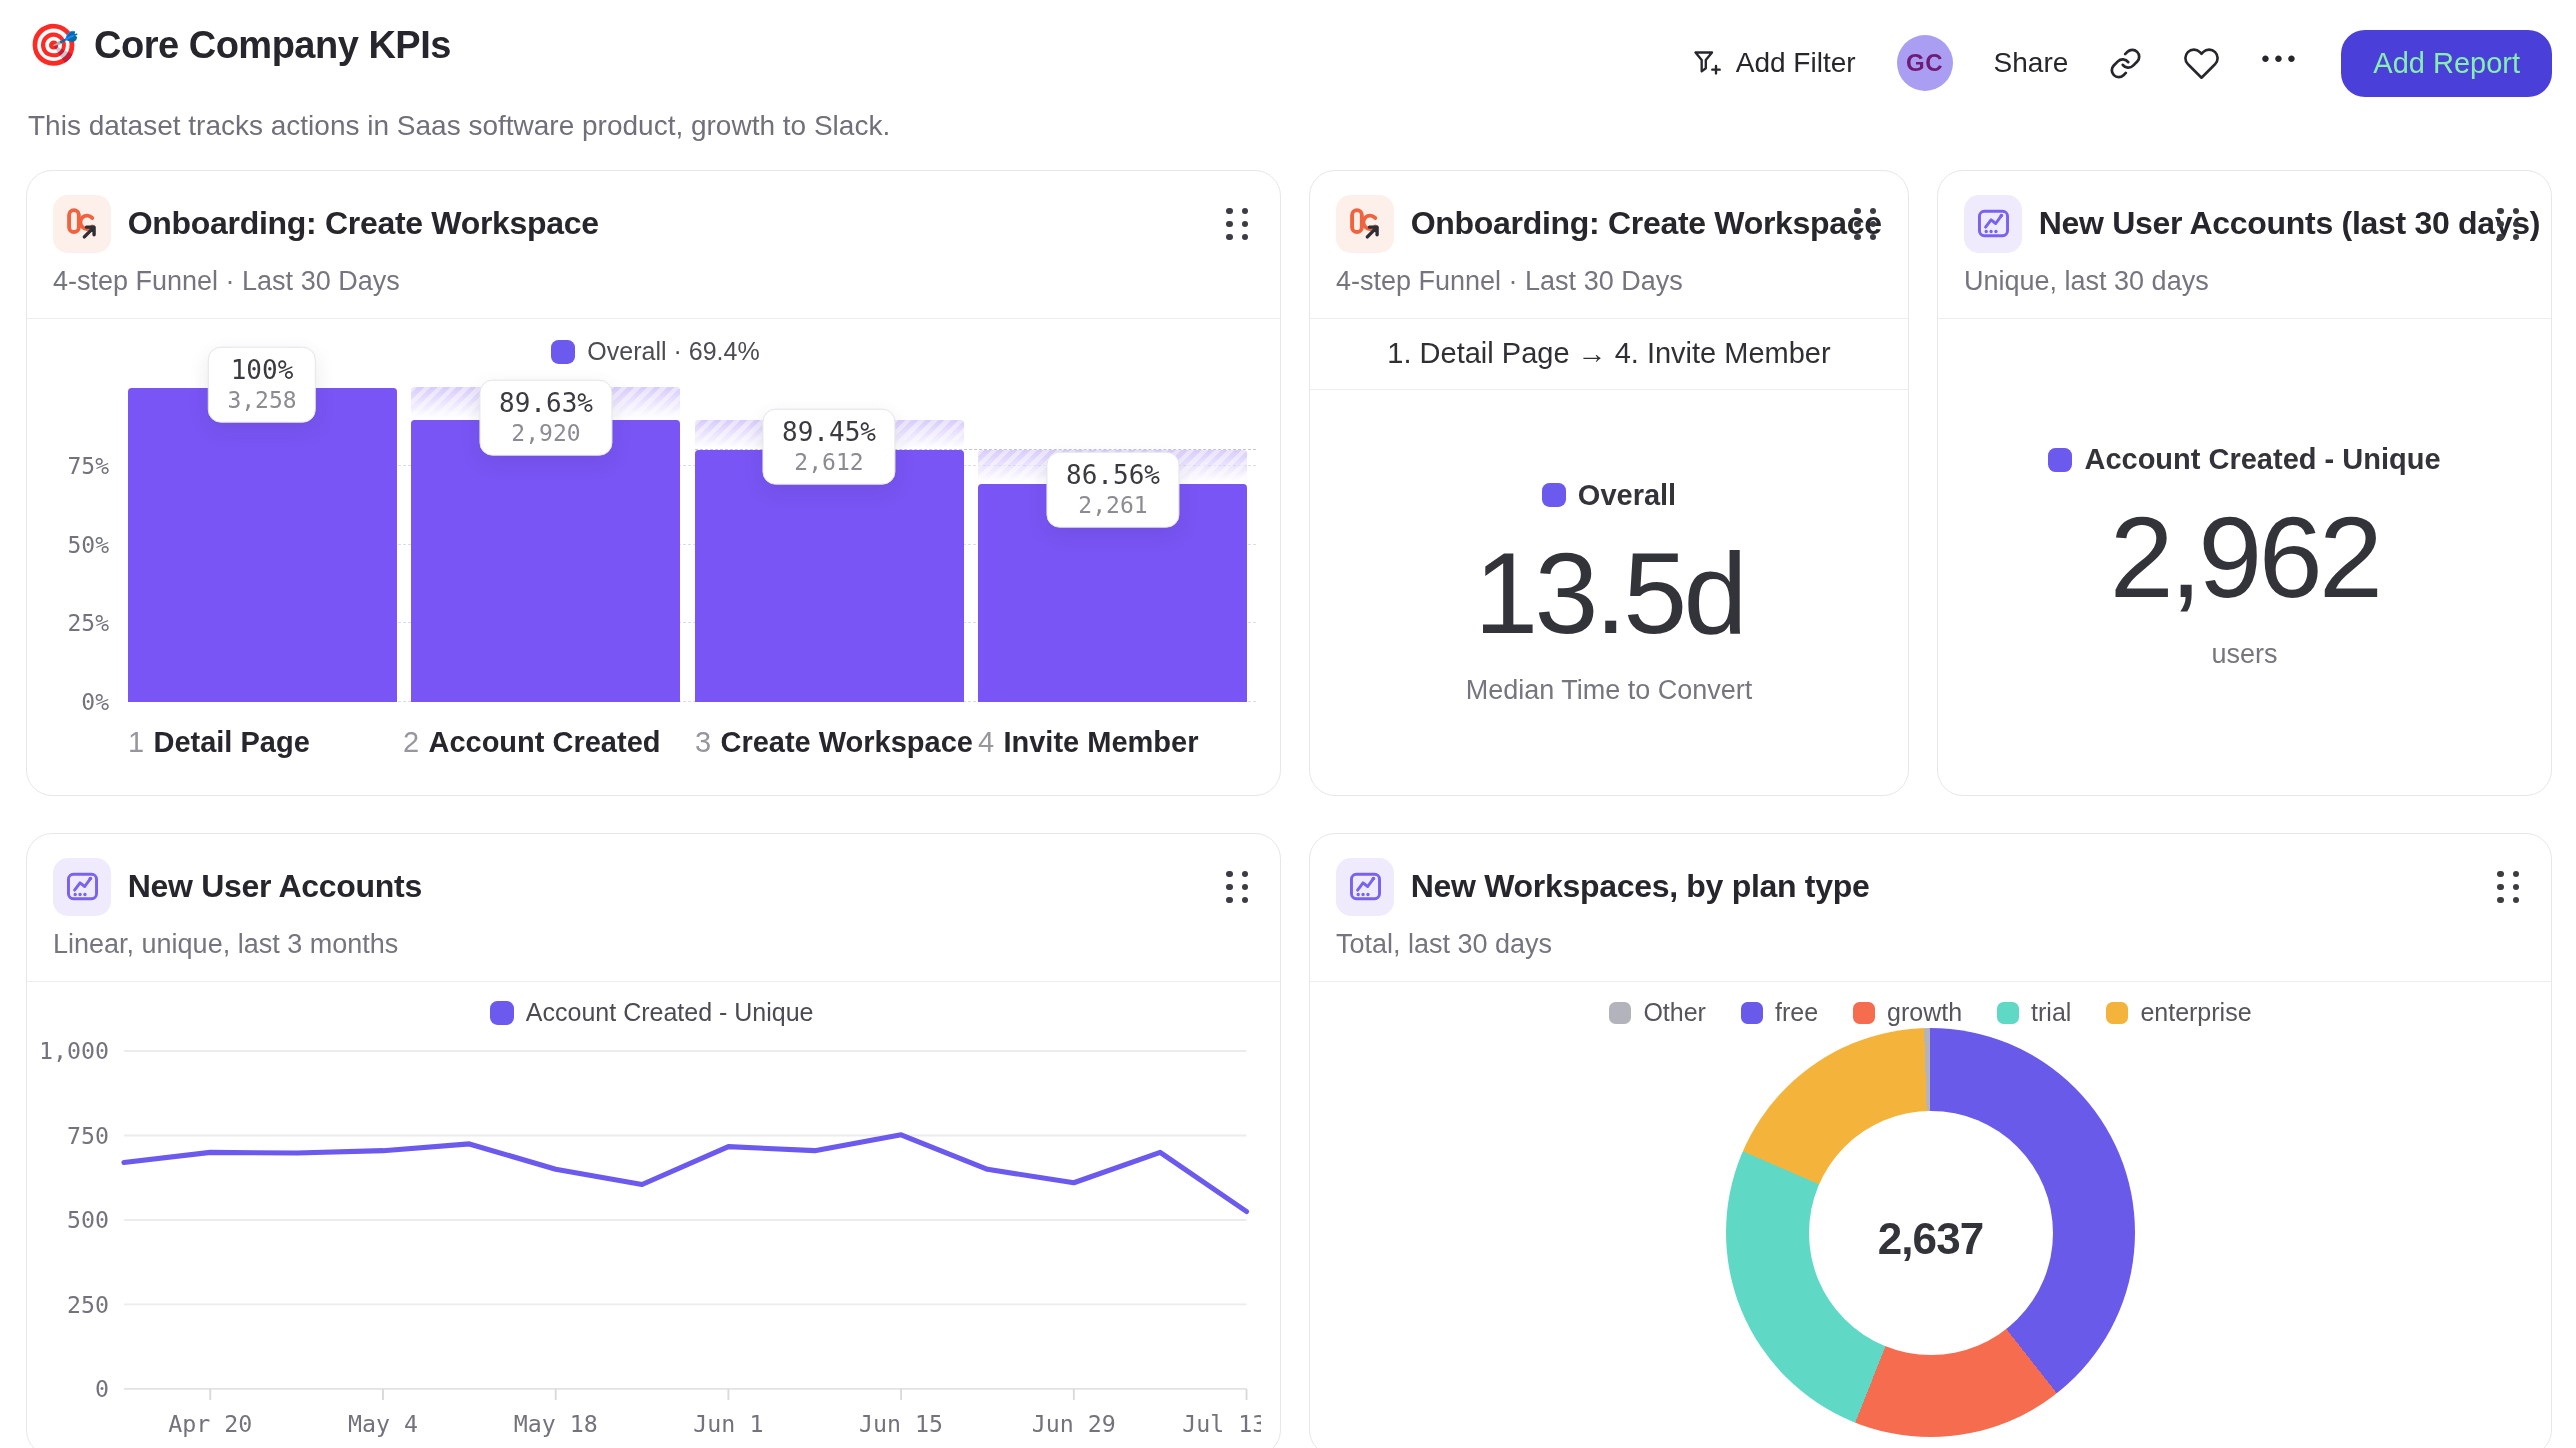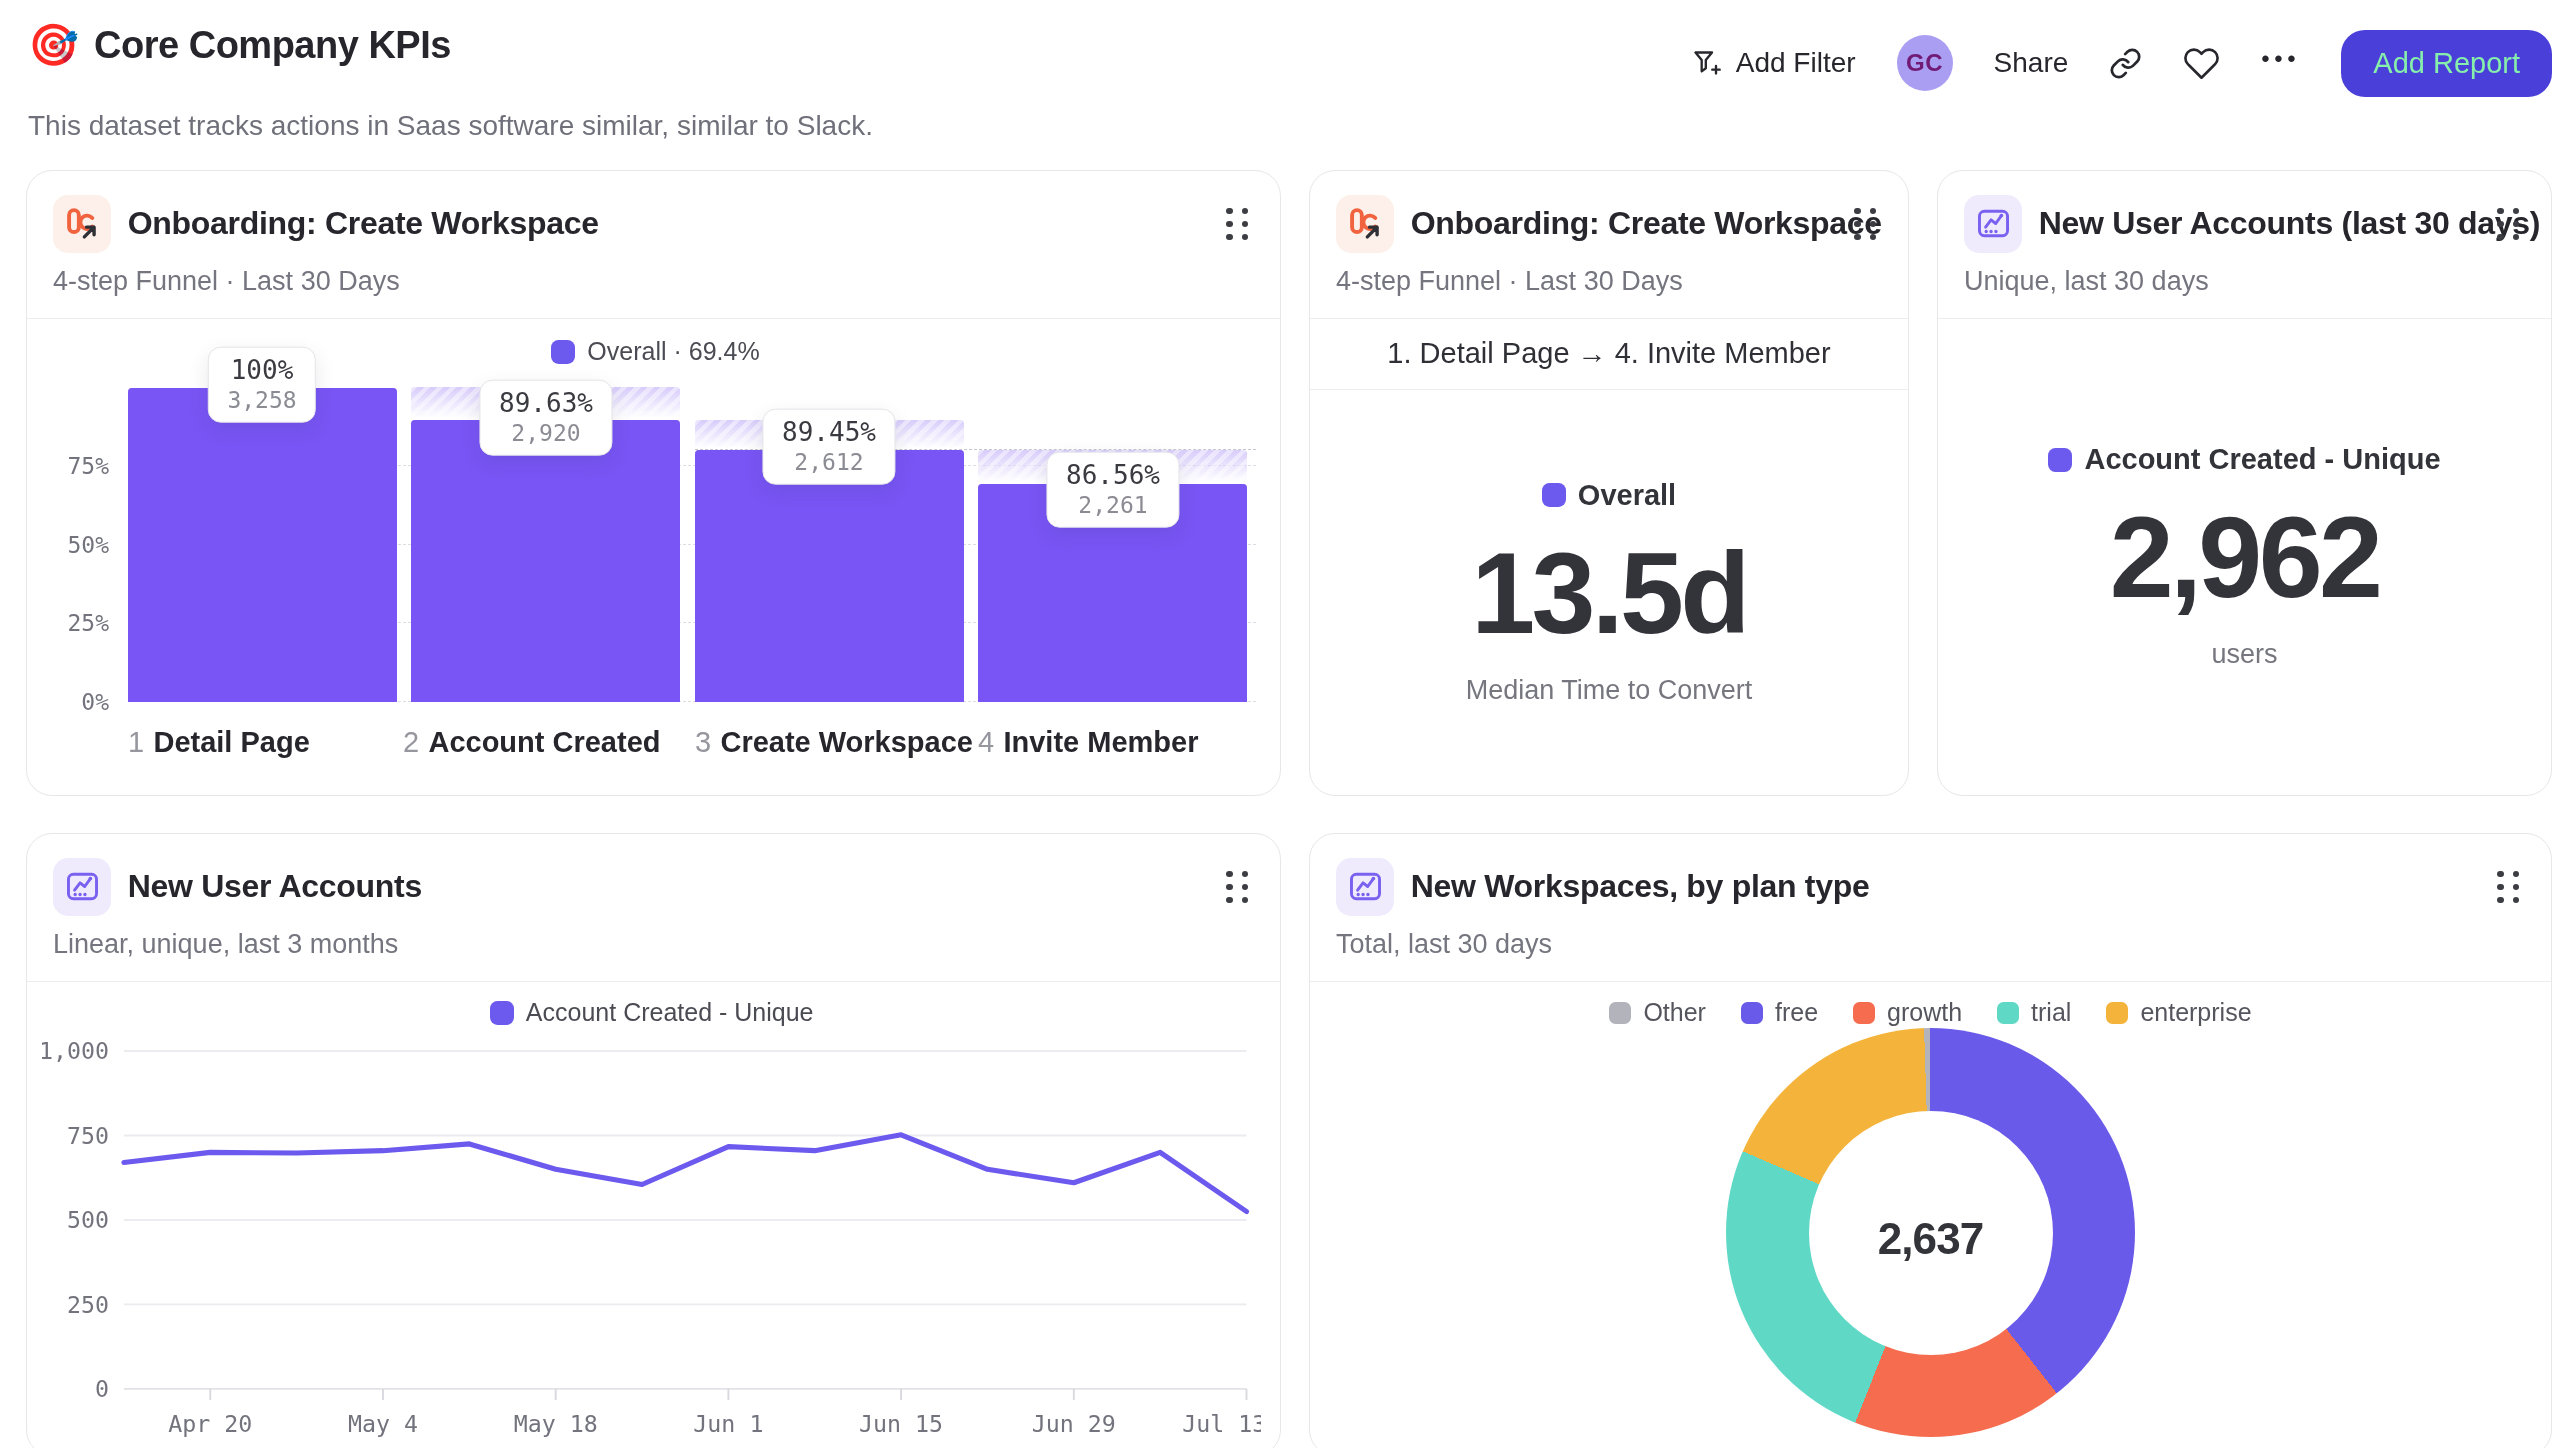--- a/index.html
+++ b/index.html
@@ -69,21 +69,21 @@
   .funnel-labels { position:relative; height:48px; margin-top:24px; }
   .step-label { position:absolute; top:0; font-size:29px; white-space:nowrap; }
   .step-label em { font-style:normal; color:#96969e; margin-right:9.3px; }
   .step-label b { font-weight:700; color:#26262c; }
 
   
   .range-row { padding:18.6px 9.3px; text-align:center; font-size:29px; color:#2f2f36;
     border-bottom:1.9px solid #ededf0; }
   .big-body { flex:1; display:flex; flex-direction:column; align-items:center; justify-content:center; gap:24px; }
   .big-body .legend { font-size:28px; font-weight:700; color:#33333a; }
-  .big-value { font-size:115px; font-weight:700; letter-spacing:-3.7px; color:#33333a; line-height:1; }
+  .big-value { font-size:115px; font-weight:400; letter-spacing:-3.7px; color:#33333a; line-height:1; }
   .big-caption { font-size:27px; color:#76767f; }
 
   
   .line-body { flex:1; display:flex; flex-direction:column; padding:16.7px 18.6px 9.3px 15px; min-height:0; }
   .line-svg { flex:1; width:100%; min-height:0; margin-top:9.3px; }
   .tick { font-family:"DejaVu Sans Mono", monospace; font-size:25px; fill:#73737d; }
 
   
   .donut-body { flex:1; display:flex; flex-direction:column; padding:16.7px 22px 16.7px; min-height:0; }
   .donut-legend { display:flex; justify-content:center; align-items:center; gap:35px; }
@@ -131,21 +131,21 @@
         <span>
           <svg class="icon" viewBox="0 0 24 24" width="37" height="37" fill="none" stroke="#26262c" stroke-width="1.7" stroke-linejoin="round">
               <path d="M20.84 4.61a5.5 5.5 0 0 0-7.78 0L12 5.67l-1.06-1.06a5.5 5.5 0 0 0-7.78 7.78l1.06 1.06L12 21.23l7.78-7.78 1.06-1.06a5.5 5.5 0 0 0 0-7.78z"></path>
             </svg>
         </span>
       </button>
       <button class="dots-btn">•••</button>
       <button class="primary-btn">Add Report</button>
     </div>
   </div>
-  <p class="page-sub">This dataset tracks actions in Saas software similar, similar to Slack.</p>
+  <p class="page-sub">This dataset tracks actions in Saas software product, growth to Slack.</p>
 </header>
 
 <main>
   <div class="row1">
 
     <section class="card">
       <div class="card-head">
         <div class="head-left">
           <span class="card-icon orange">
             <svg class="icon" viewBox="0 0 32 32" width="39" height="39" fill="none">

